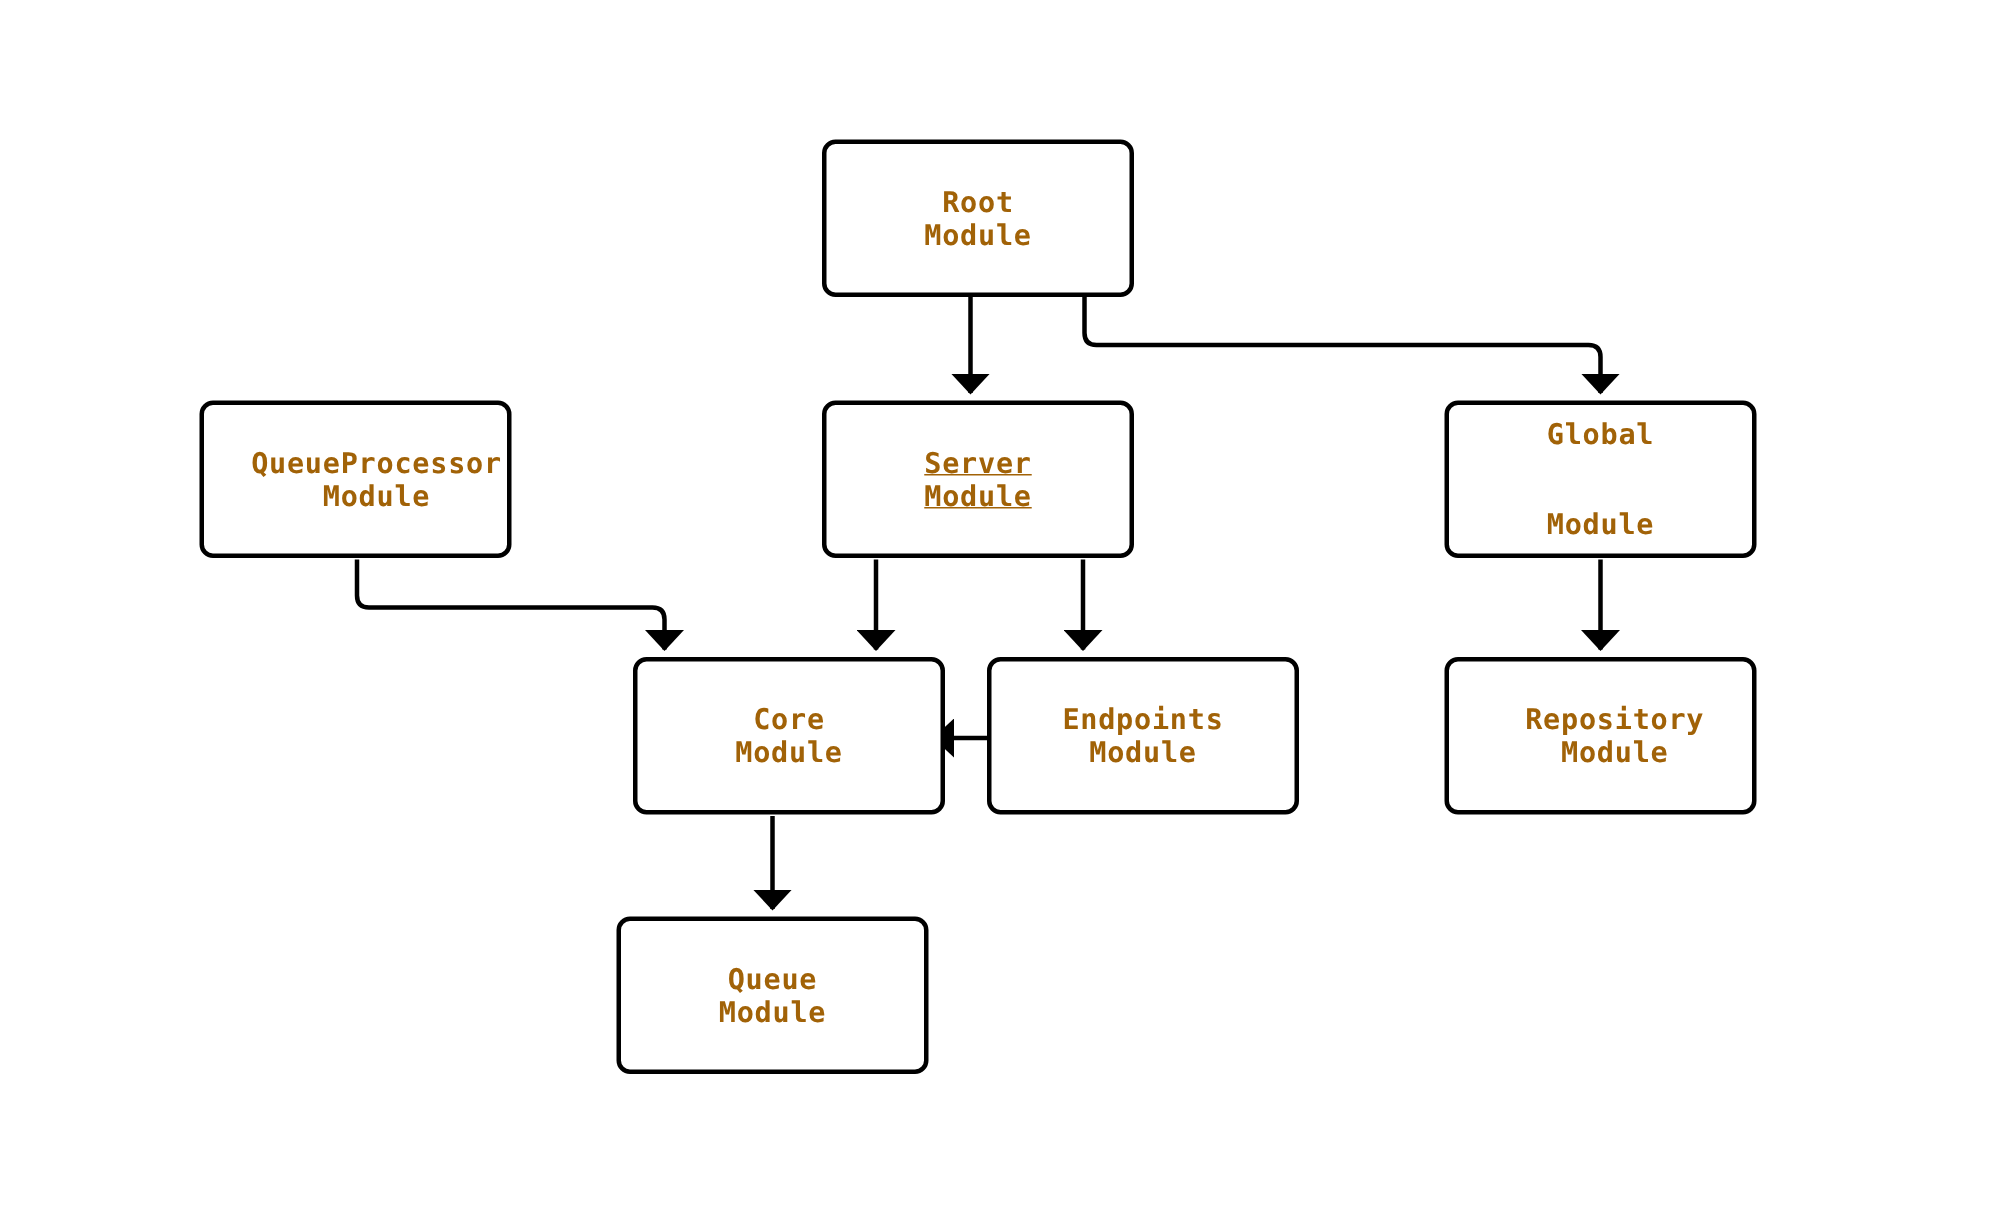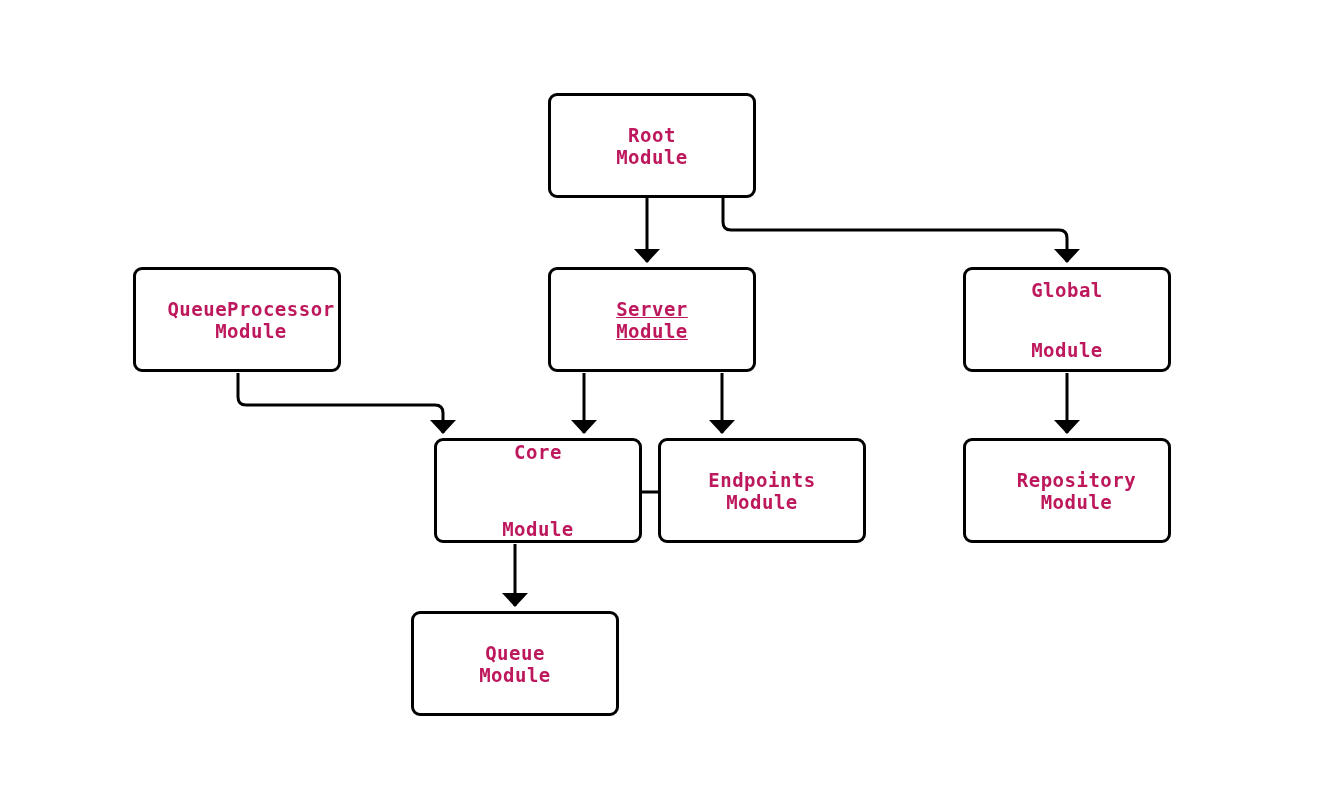--- a/index.html
+++ b/index.html
@@ -35,21 +35,21 @@
     background: #ffffff;
     border: 3px solid #000000;
     border-radius: 9px;
     display: flex;
     flex-direction: column;
     align-items: center;
     justify-content: center;
     font-weight: bold;
     font-size: 19px;
     line-height: 22px;
-    color: #be185d;
+    color: #a16207;
     text-align: center;
     letter-spacing: 0.5px;
   }
 </style>
 </head>
 <body>
 
 <div class="canvas">
 
   <svg class="edges" width="1337" height="809" viewBox="0 0 1337 809" xmlns="http://www.w3.org/2000/svg">
@@ -89,21 +89,21 @@
   <div class="node" style="left:548px; top:267px;text-decoration:underline;">
     <span>Server</span>
     <span>Module</span>
   </div>
 
   <div class="node" style="left:963px; top:267px;gap:38px;">
     <span>Global</span>
     <span>Module</span>
   </div>
 
-  <div class="node" style="left:434px; top:438px;justify-content:space-between;">
+  <div class="node" style="left:422px; top:438px;">
     <span>Core</span>
     <span>Module</span>
   </div>
 
   <div class="node" style="left:658px; top:438px;">
     <span>Endpoints</span>
     <span>Module</span>
   </div>
 
   <div class="node" style="left:963px; top:438px;padding-left:19px;">

